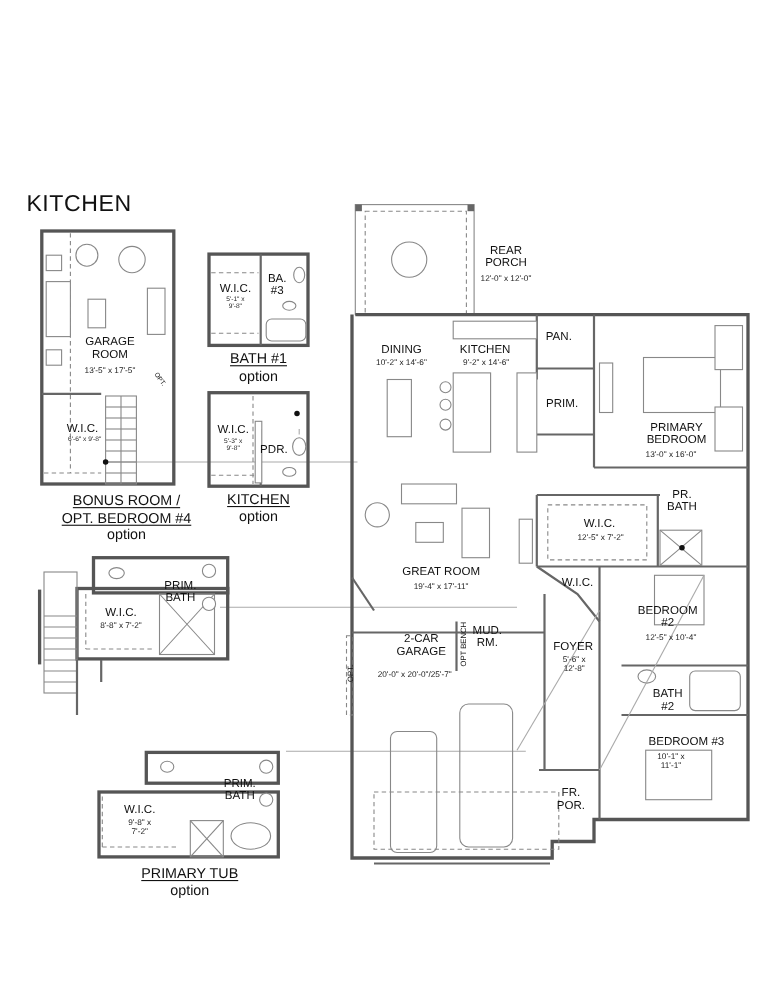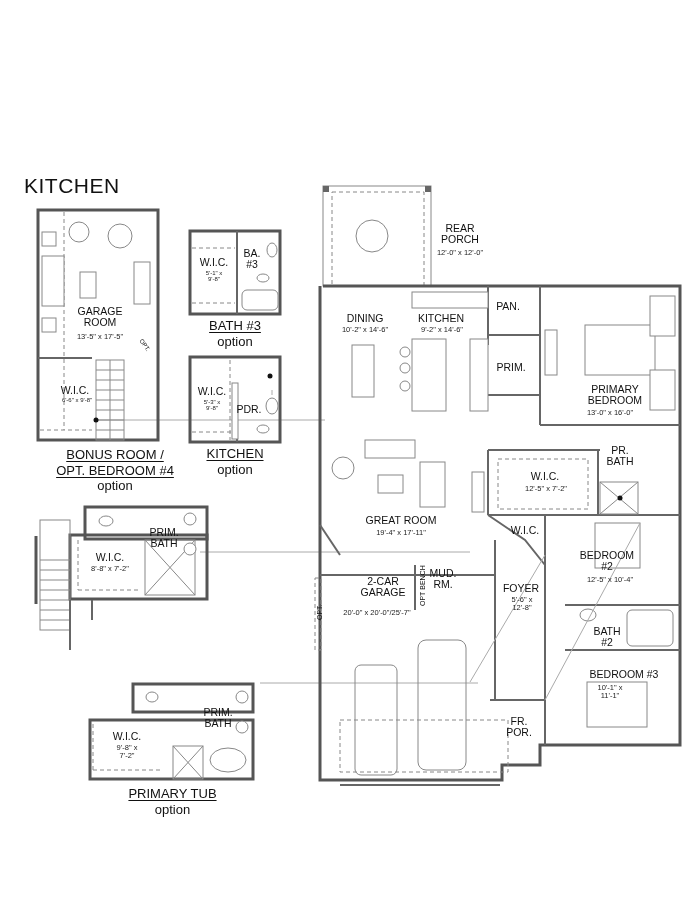--- a/index.html
+++ b/index.html
@@ -215,21 +215,21 @@
 <div class="lbl rm" style="left:194px;top:257px;width:40px;">W.I.C.</div>
 <div class="lbl dim" style="left:194px;top:270px;width:40px;font-size:6px;">
   <div>5'-1" x</div>
   <div>9'-8"</div>
 </div>
 <div class="lbl rm" style="left:238px;top:248px;width:28px;">
   <div>BA.</div>
   <div>#3</div>
 </div>
 <div class="opt-title" style="left:190px;top:318px;width:90px;">
-  <div class="u">BATH #3</div>
+  <div class="u">BATH #1</div>
   <div>option</div>
 </div>
 
 <div class="lbl rm" style="left:192px;top:386px;width:40px;">W.I.C.</div>
 <div class="lbl dim" style="left:192px;top:399px;width:40px;font-size:6px;">
   <div>5'-3" x</div>
   <div>9'-8"</div>
 </div>
 <div class="lbl rm" style="left:236px;top:404px;width:26px;">PDR.</div>
 <div class="opt-title" style="left:190px;top:446px;width:90px;">

